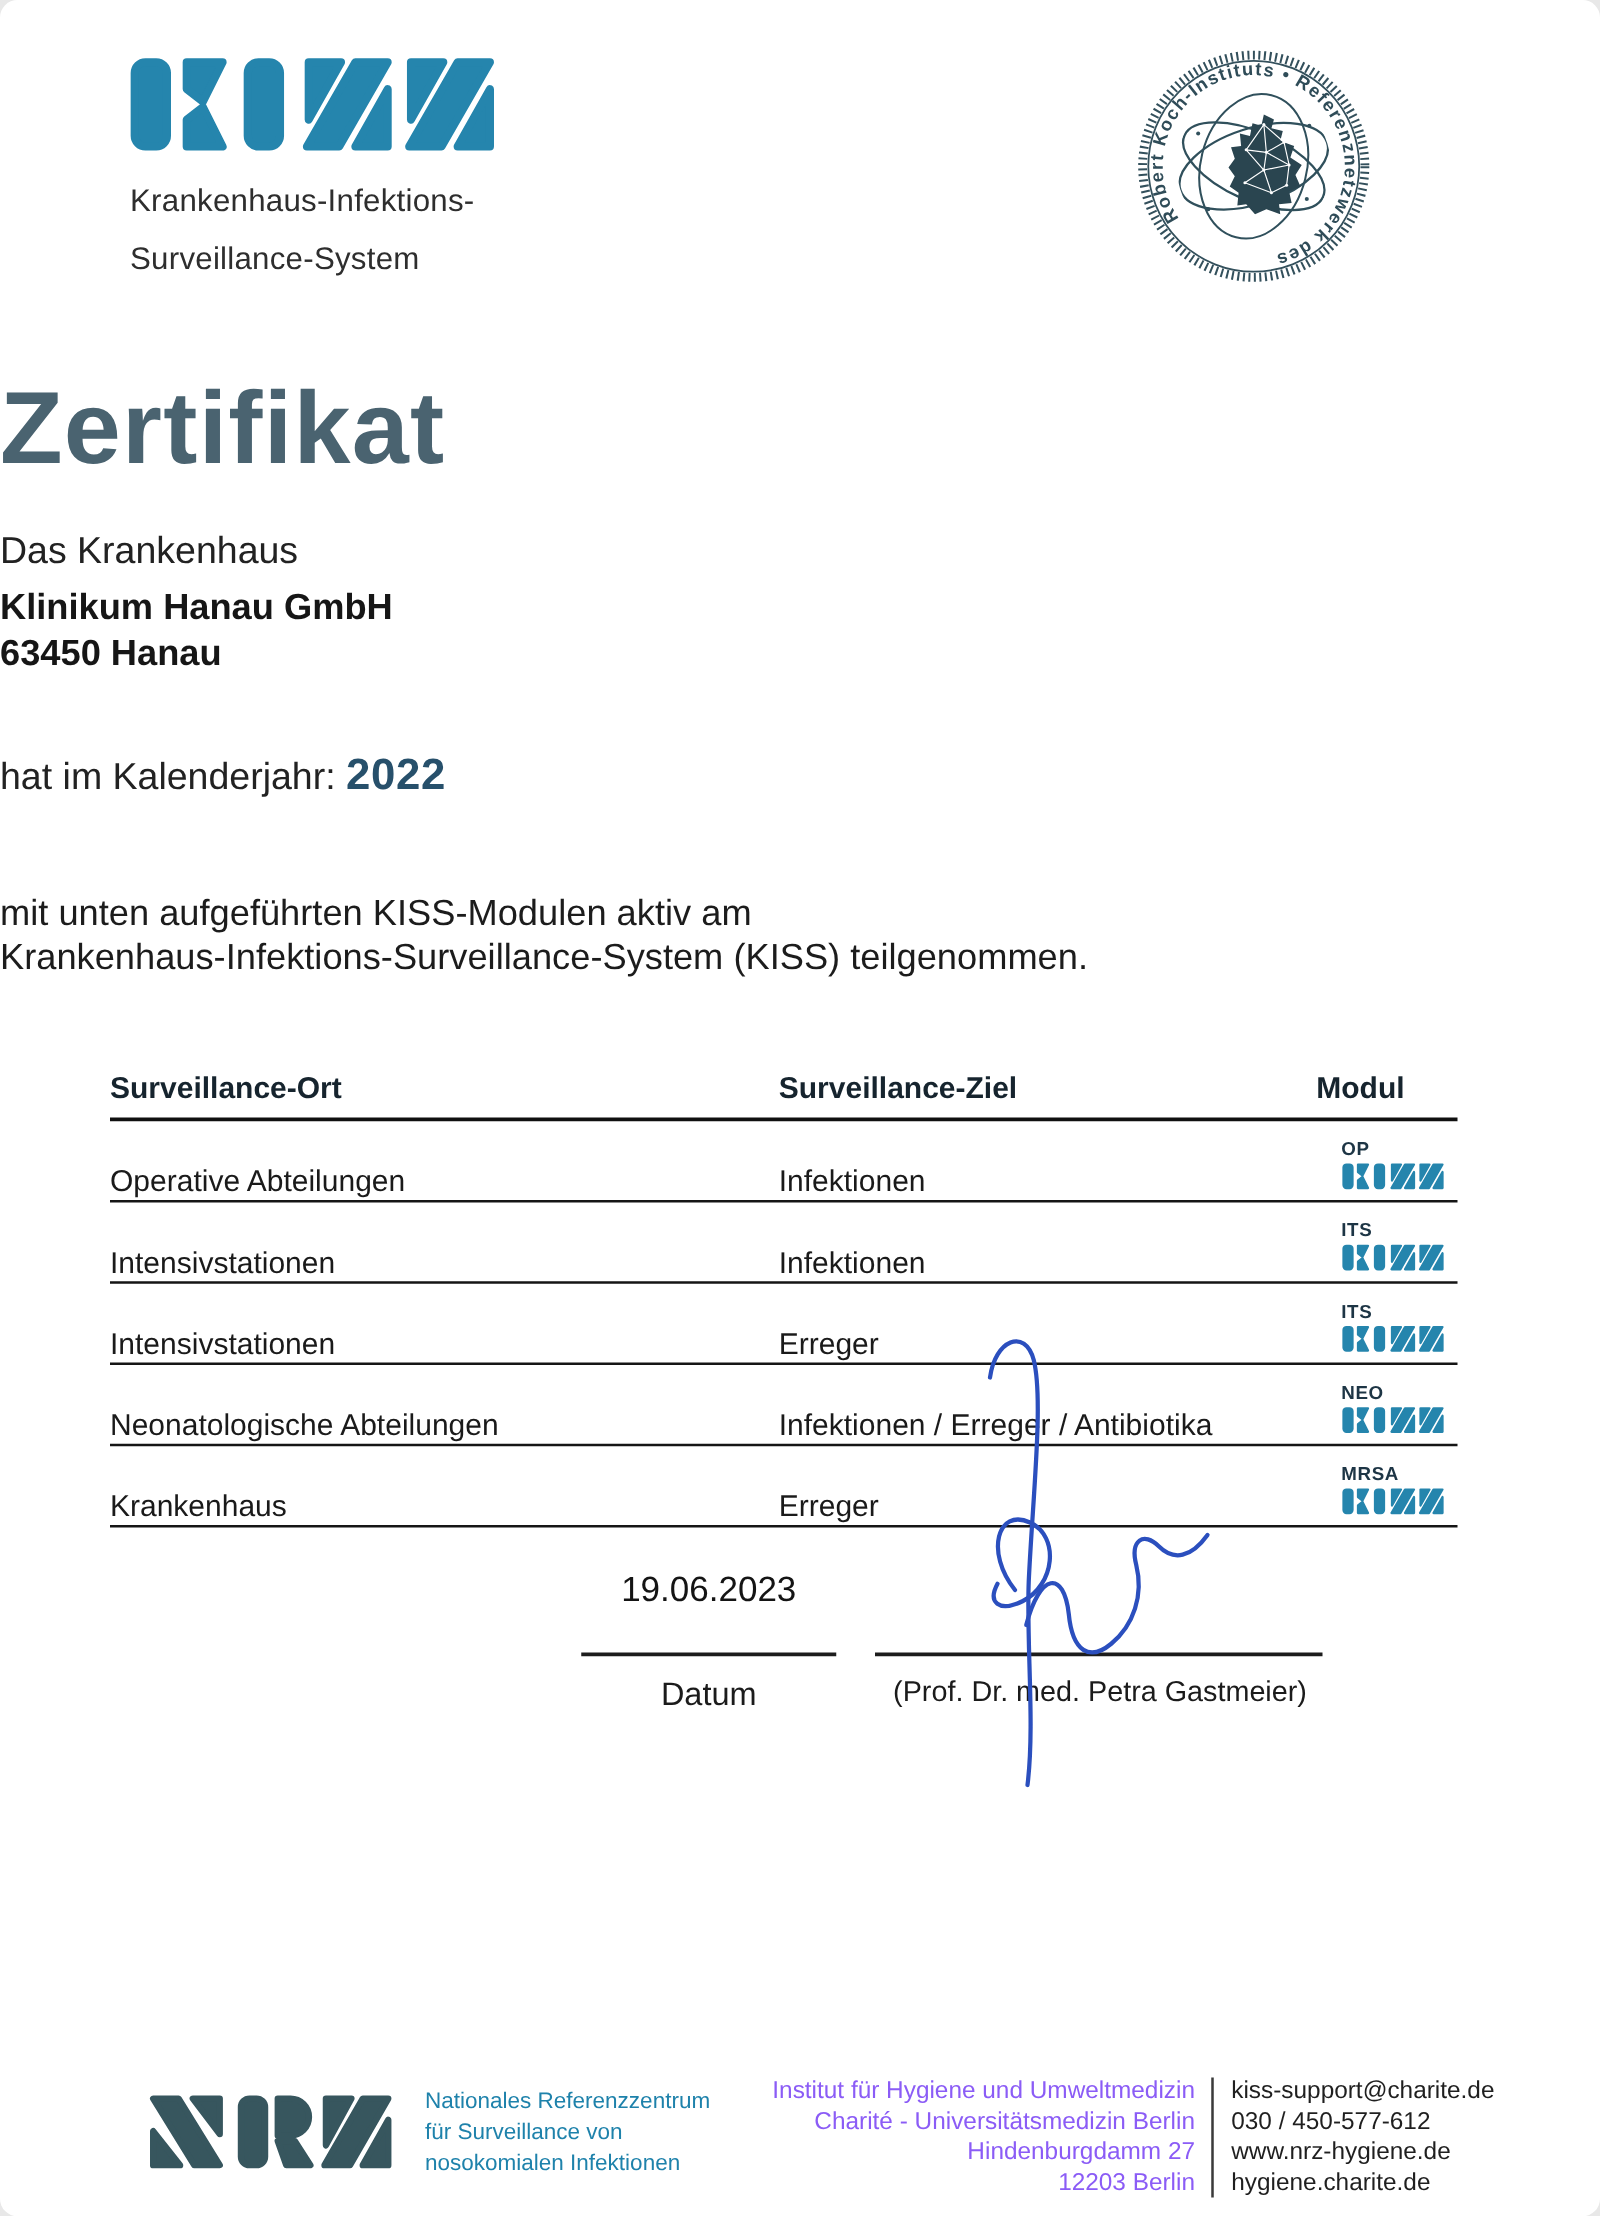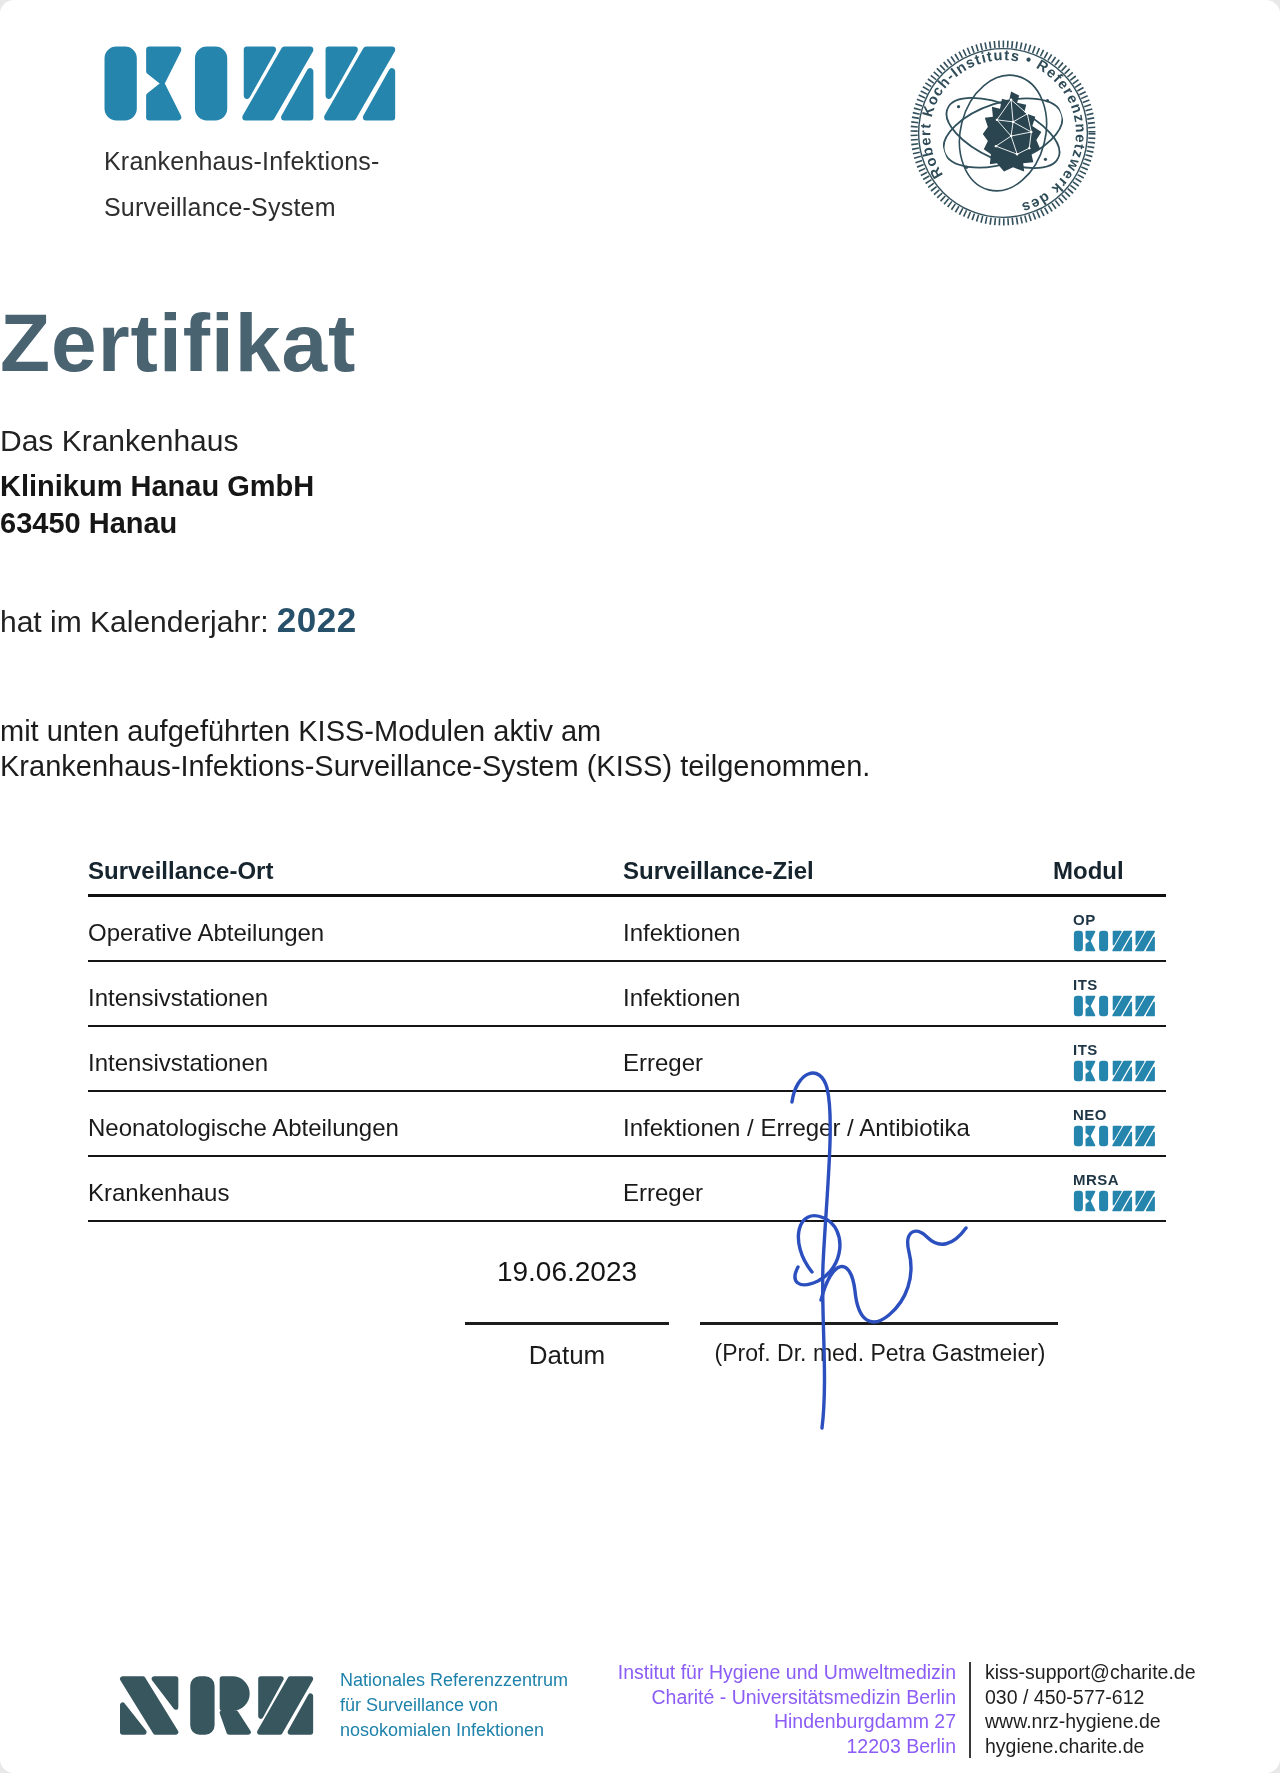--- a/index.html
+++ b/index.html
@@ -20,21 +20,21 @@
   .hospital{top:468px;font-size:29px;font-weight:bold;color:#161616;line-height:37px;}
   .yearline{top:600px;font-size:30px;color:#222;}
   .yearline .year{font-size:35px;font-weight:bold;color:#27506b;letter-spacing:.5px;}
   .statement{top:680px;font-size:29px;color:#1c1c1c;line-height:35px;margin-top:34px;}
   
   .ktable{left:88px;top:850px;width:1078px;}
   .trow{display:grid;grid-template-columns:535px 430px 113px;align-items:end;}
   .thead{height:44px;border-bottom:3px solid #101010;font-weight:bold;font-size:24px;color:#16242e;}
   .thead>div{padding-bottom:9px;}
   .tdata{height:63px;border-bottom:2px solid #151515;font-size:24px;color:#1a1a1a;}
-  .tdata .cell{padding-bottom:13px;}
+  .tdata .cell{}
   .modcell{display:flex;flex-direction:column;align-items:flex-start;padding:0 0 8px 20px;}
   .modprefix{font-size:15px;font-weight:600;color:#1d3545;letter-spacing:.5px;line-height:16px;}
   .kiss-mini{color:#2585ad;display:block;margin-top:2px;}
   
   .datetext{left:465px;top:1256px;width:204px;text-align:center;font-size:28px;color:#141414;}
   .sigline{height:2.5px;background:#1d1d1d;top:1322px;}
   .dateline{left:465px;width:204px;}
   .signline{left:700px;width:358px;}
   .datelabel{left:465px;top:1340px;width:204px;text-align:center;font-size:26px;color:#1b1b1b;}
   .signerlabel{left:690px;top:1340px;width:380px;text-align:center;font-size:23px;color:#1b1b1b;}

